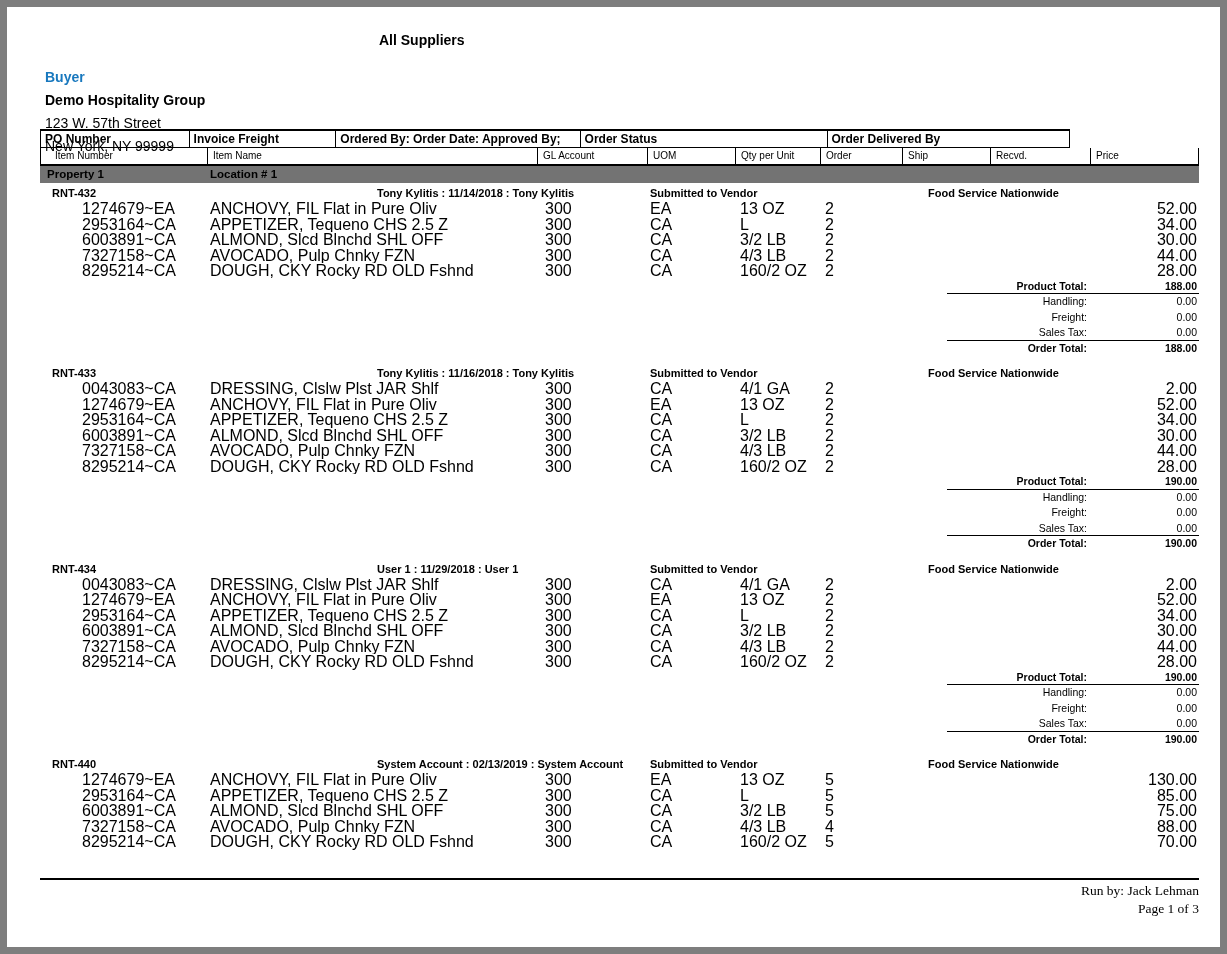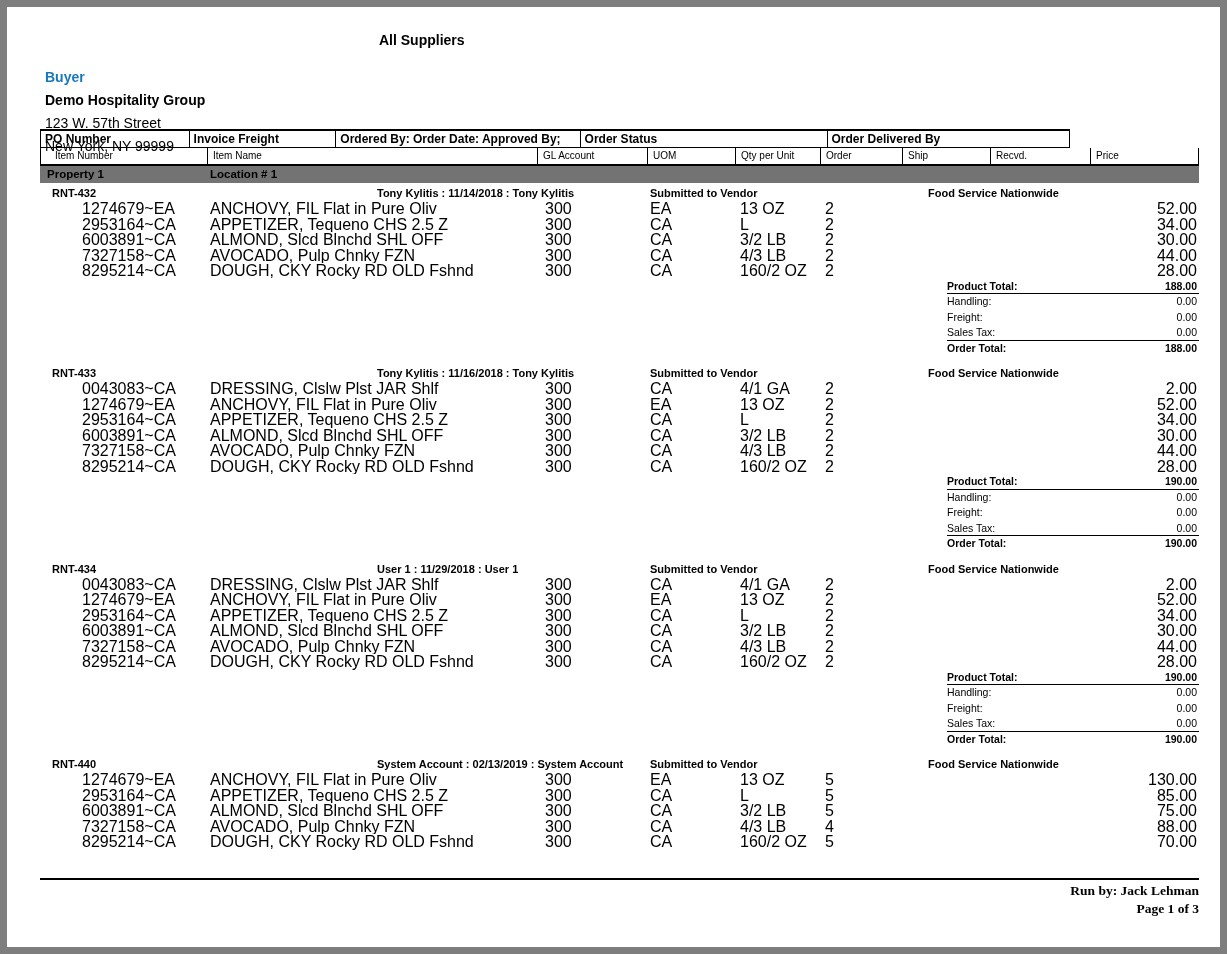--- a/index.html
+++ b/index.html
@@ -51,26 +51,26 @@
   .i4{width:88px; padding-left:3px}
   .i5{width:85px; padding-left:5px}
   .i6{width:82px; padding-left:5px}
   .i7{width:88px}
   .i8{width:100px}
   .i9{width:109px; text-align:right; padding-right:2px}
 
   .totals-row { display:flex; justify-content:flex-end; font-size:10.5px; height:15.5px; line-height:15px; width:1159px; }
   .t-line { display:flex; width:252px; }
   .t-line.u { border-bottom:1px solid #000; }
-  .t-label { width:140px; text-align:left; white-space:nowrap; }
+  .t-label { width:140px; text-align:right; white-space:nowrap; }
   .t-value { width:112px; text-align:right; padding-right:2px; white-space:nowrap; }
   .b { font-weight:bold; }
 
   
-  .footer { margin-top:28px; width:1159px;font-weight:bold; }
+  .footer { margin-top:28px; width:1159px; }
   .footer-rule { border-top:2px solid #000; height:4px; }
   .footer-text { text-align:right; font-family:"Liberation Serif", serif; font-size:13.5px; line-height:18px; white-space:pre; }
 </style>
 </head>
 <body>
 
 <div class="page">
   <div class="content">
     <div class="inner">
 

